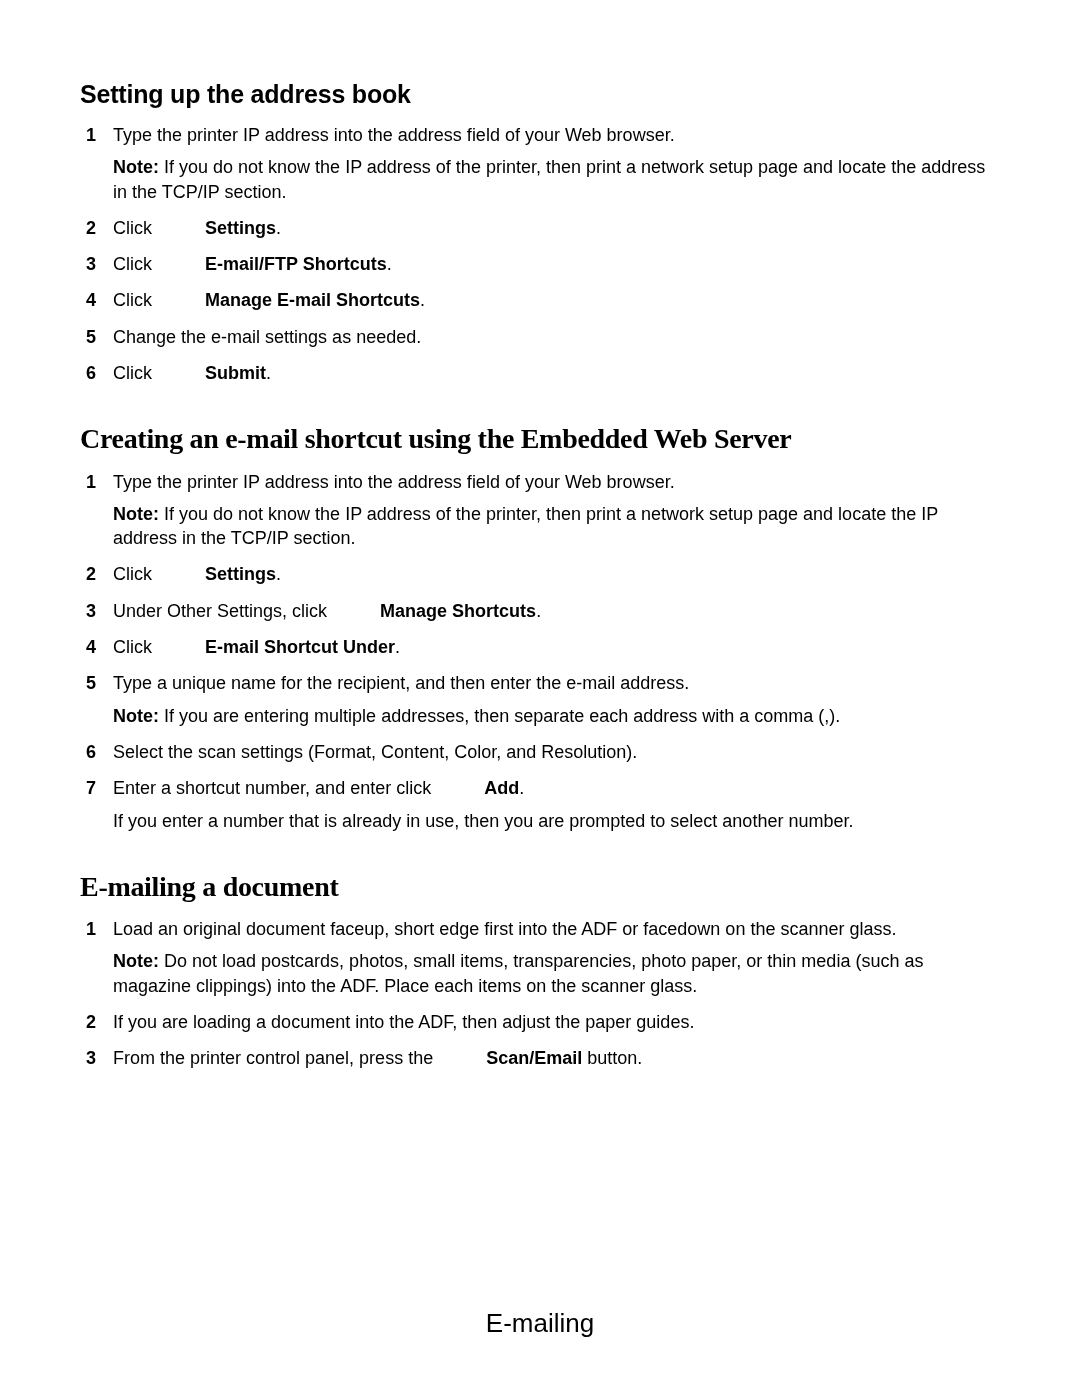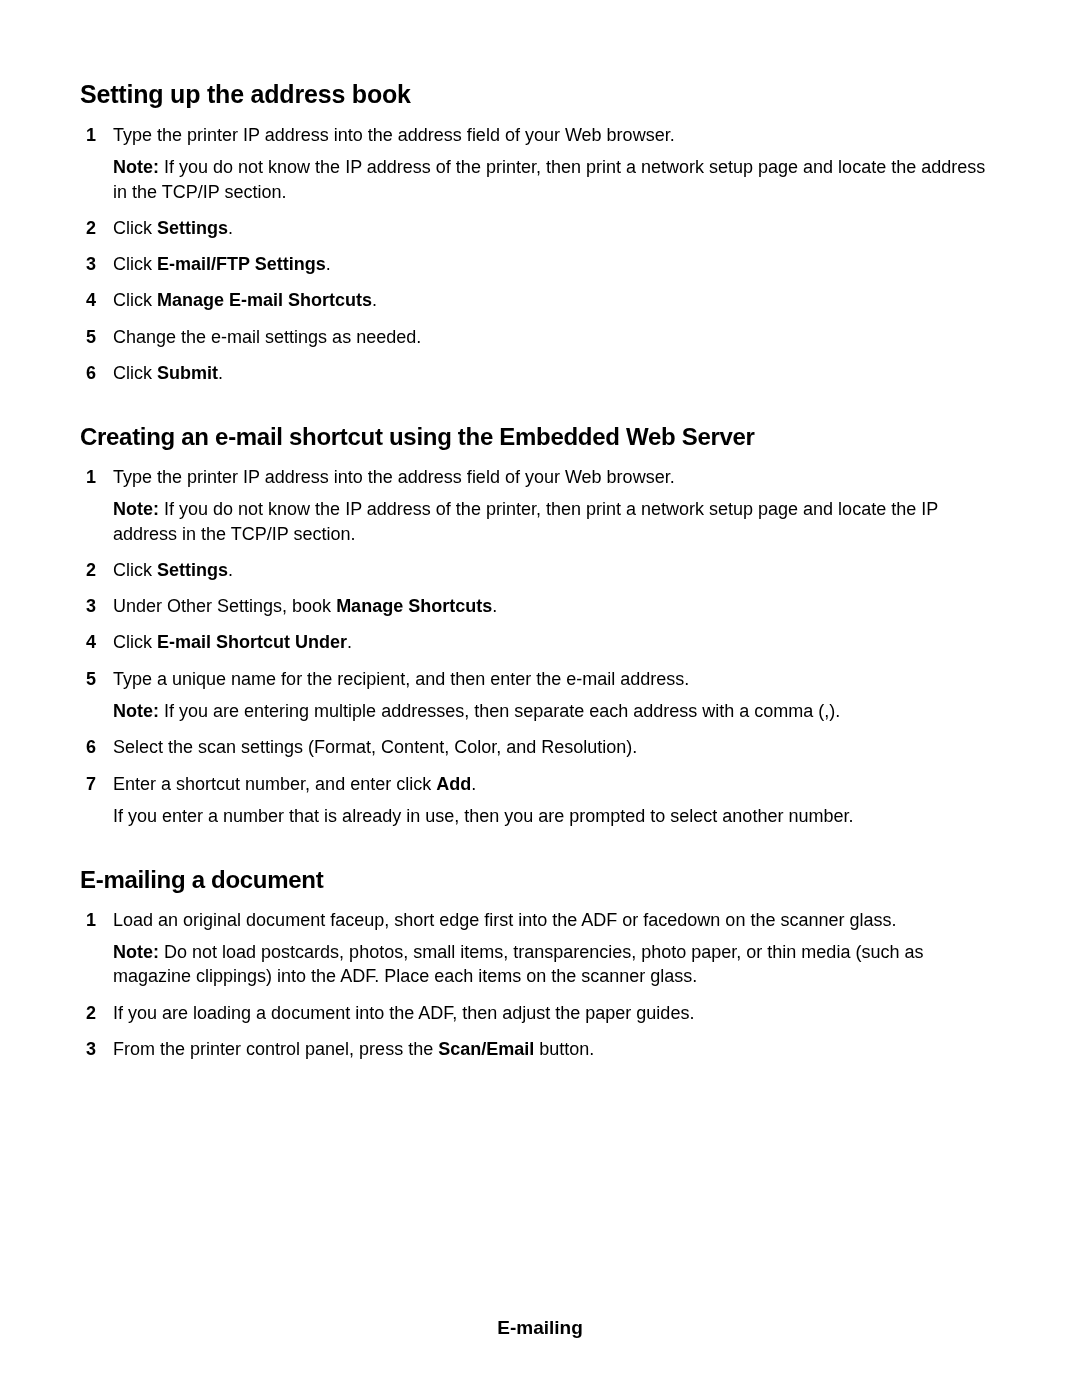--- a/index.html
+++ b/index.html
@@ -16,25 +16,26 @@
     padding: 80px 80px 6px 80px;
     position: relative;
   }
   h2.sub {
     font-size: 25px;
     font-weight: 900;
     margin: 0 0 14px 0;
     letter-spacing: -0.2px;
   }
   h1.main {
-    font-size: 24px;
+    font-size: 28px;
     font-weight: 900;
     margin: 38px 0 14px 0;
     line-height: 1.15;
     letter-spacing: -0.3px;
+    font-family: Liberation Serif, serif;
   }
   ol.steps {
     list-style: none;
     padding: 0;
     margin: 0;
   }
   ol.steps > li {
     position: relative;
     padding-left: 33px;
     font-size: 18px;
@@ -54,34 +55,34 @@
     line-height: 1.35;
   }
   .note .label {
     font-weight: 700;
   }
   .sub-para {
     margin-top: 8px;
     font-size: 18px;
     line-height: 1.35;
   }
-  b { font-weight: 700; }
+  b { font-weight: 700; margin-left: 48px; }
   code.mono {
     font-family: "Courier New", Courier, monospace;
     font-size: 18px;
   }
   .footer {
     position: absolute;
     bottom: 58px;
     left: 0; right: 0;
     text-align: center;
   }
   .footer .section {
-    font-size: 19px;
-    font-weight: 700;
+    font-size: 26px;
+    font-weight: 400;
   }
   .footer .pagenum {
     font-size: 21px;
     font-weight: 700;
     margin-top: 2px;
   }
 </style>
 </head>
 <body>
 
@@ -96,21 +97,21 @@
         <span class="label">Note:</span>
         <span>If you do not know the IP address of the printer, then print a network setup page and locate the address in the TCP/IP section.</span>
       </div>
     </li>
     <li>
       <span class="num">2</span>
       <span>Click </span><b>Settings</b><span>.</span>
     </li>
     <li>
       <span class="num">3</span>
-      <span>Click </span><b>E-mail/FTP Settings</b><span>.</span>
+      <span>Click </span><b>E-mail/FTP Shortcuts</b><span>.</span>
     </li>
     <li>
       <span class="num">4</span>
       <span>Click </span><b>Manage E-mail Shortcuts</b><span>.</span>
     </li>
     <li>
       <span class="num">5</span>
       <span>Change the e-mail settings as needed.</span>
     </li>
     <li>
@@ -128,21 +129,21 @@
         <span class="label">Note:</span>
         <span>If you do not know the IP address of the printer, then print a network setup page and locate the IP address in the TCP/IP section.</span>
       </div>
     </li>
     <li>
       <span class="num">2</span>
       <span>Click </span><b>Settings</b><span>.</span>
     </li>
     <li>
       <span class="num">3</span>
-      <span>Under Other Settings, book </span><b>Manage Shortcuts</b><span>.</span>
+      <span>Under Other Settings, click </span><b>Manage Shortcuts</b><span>.</span>
     </li>
     <li>
       <span class="num">4</span>
       <span>Click </span><b>E-mail Shortcut Under</b><span>.</span>
     </li>
     <li>
       <span class="num">5</span>
       <span>Type a unique name for the recipient, and then enter the e-mail address.</span>
       <div class="note">
         <span class="label">Note:</span>

